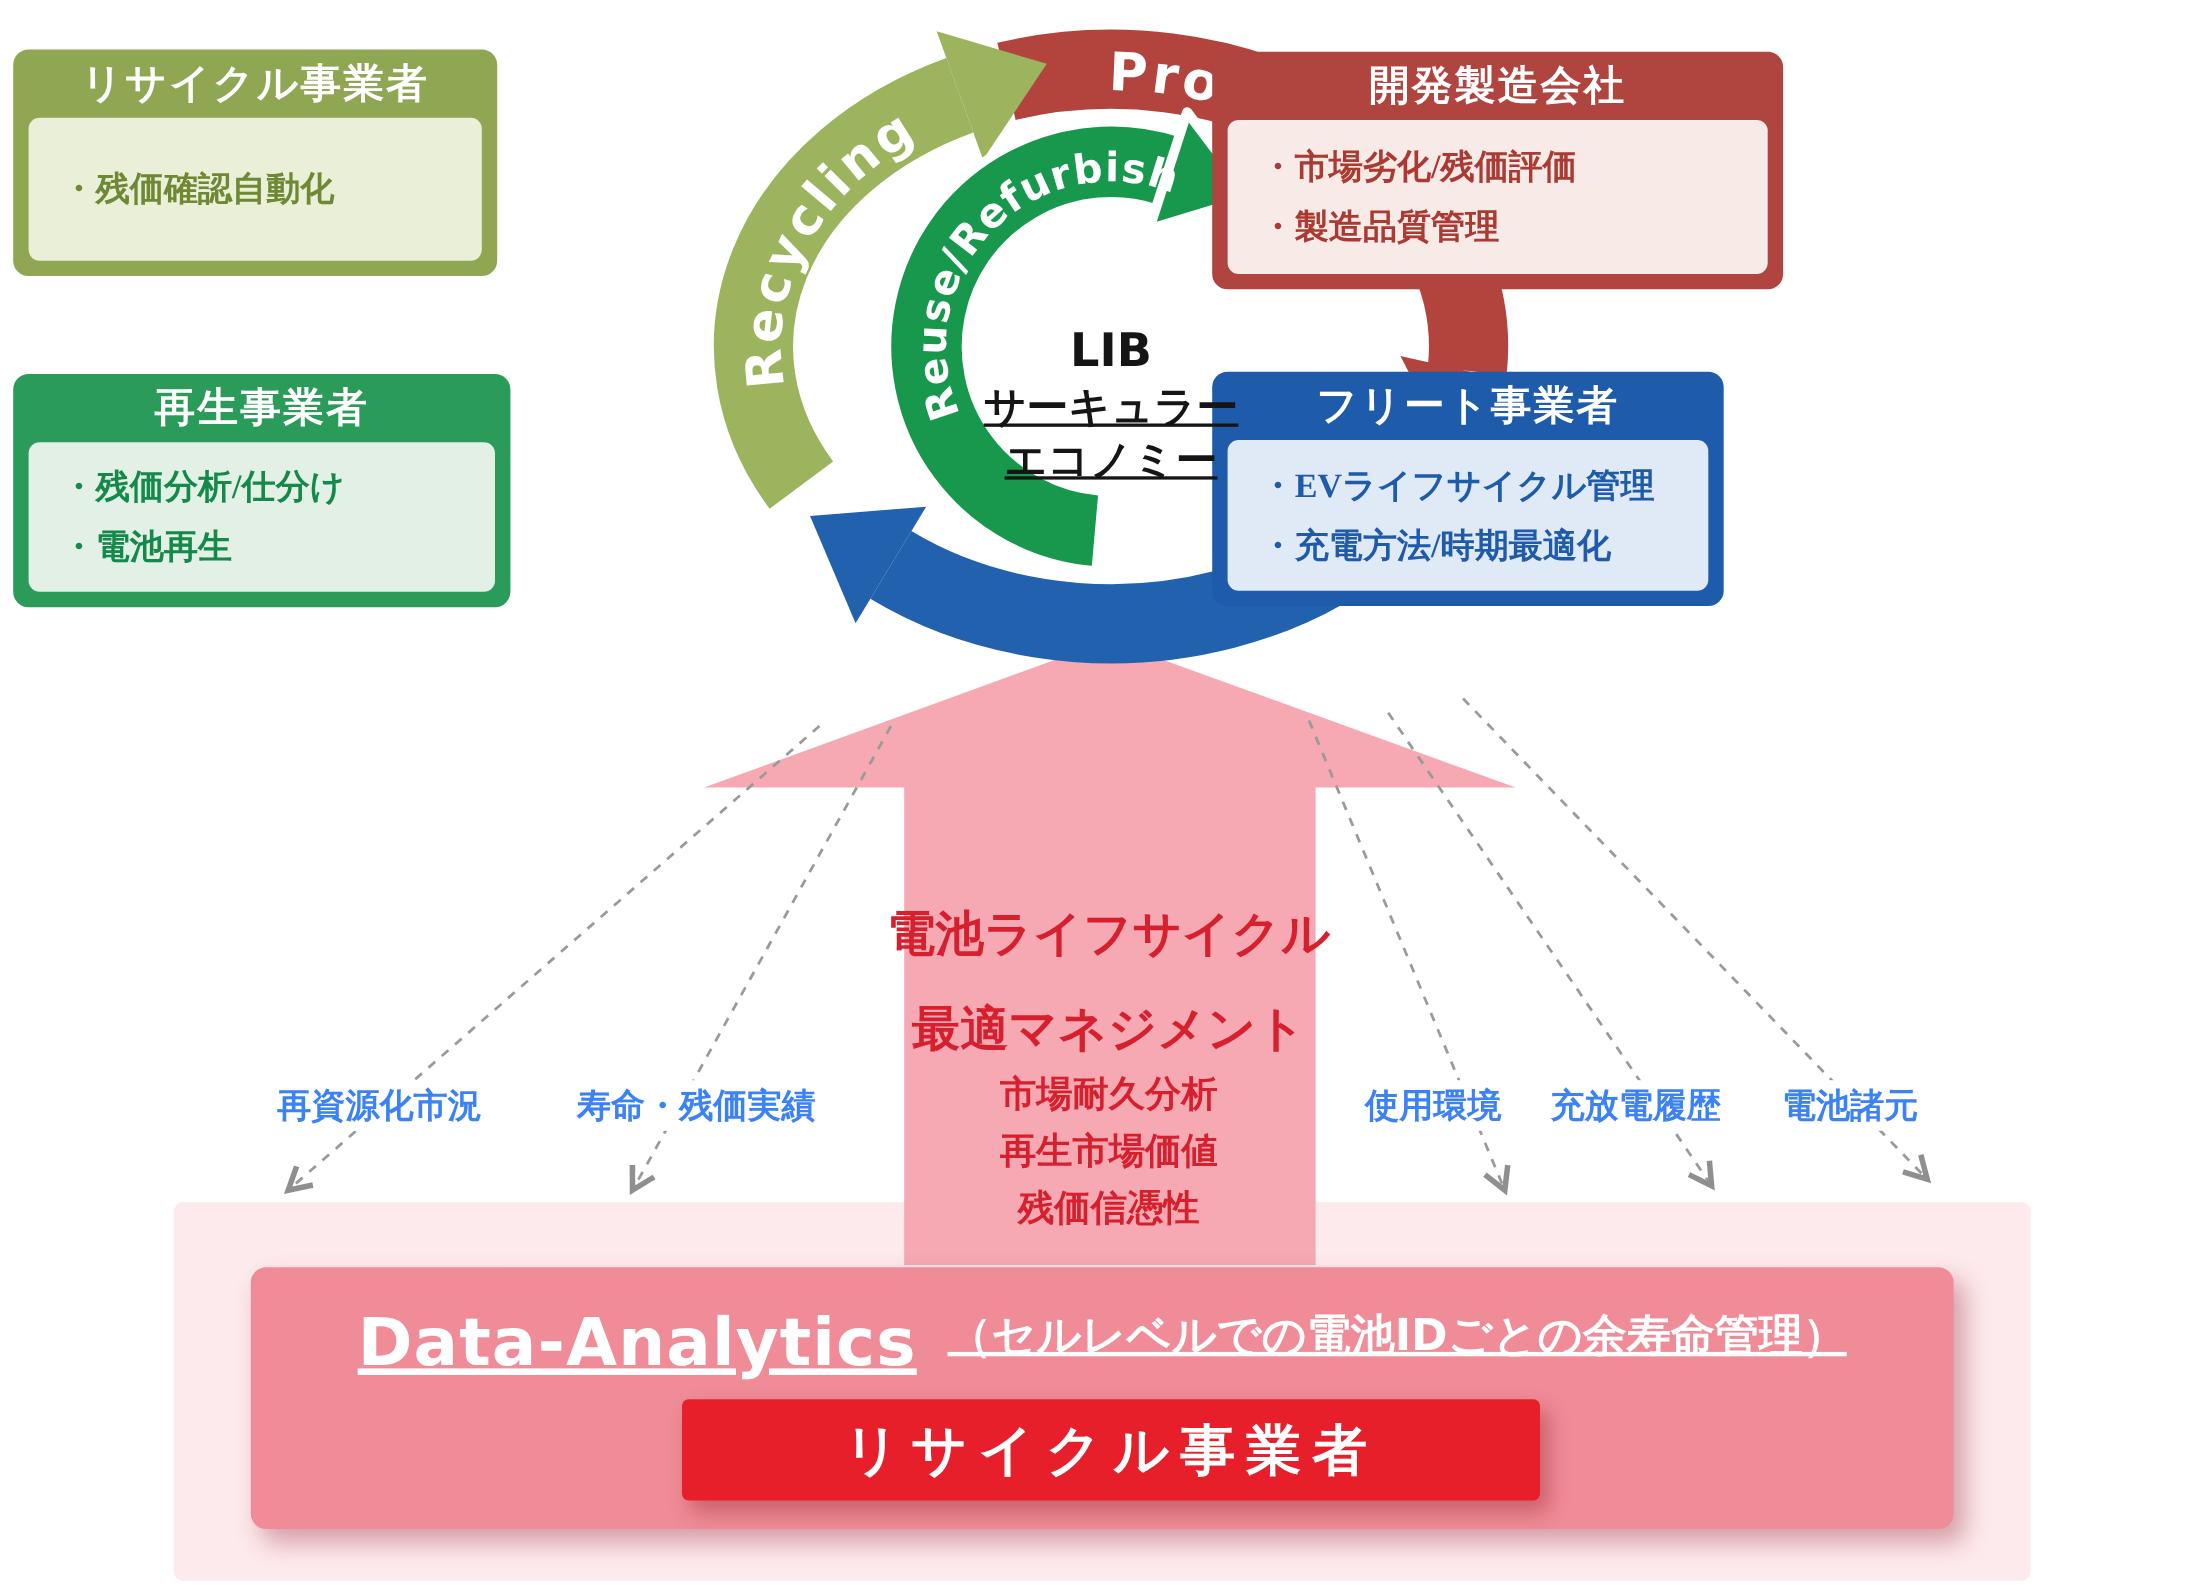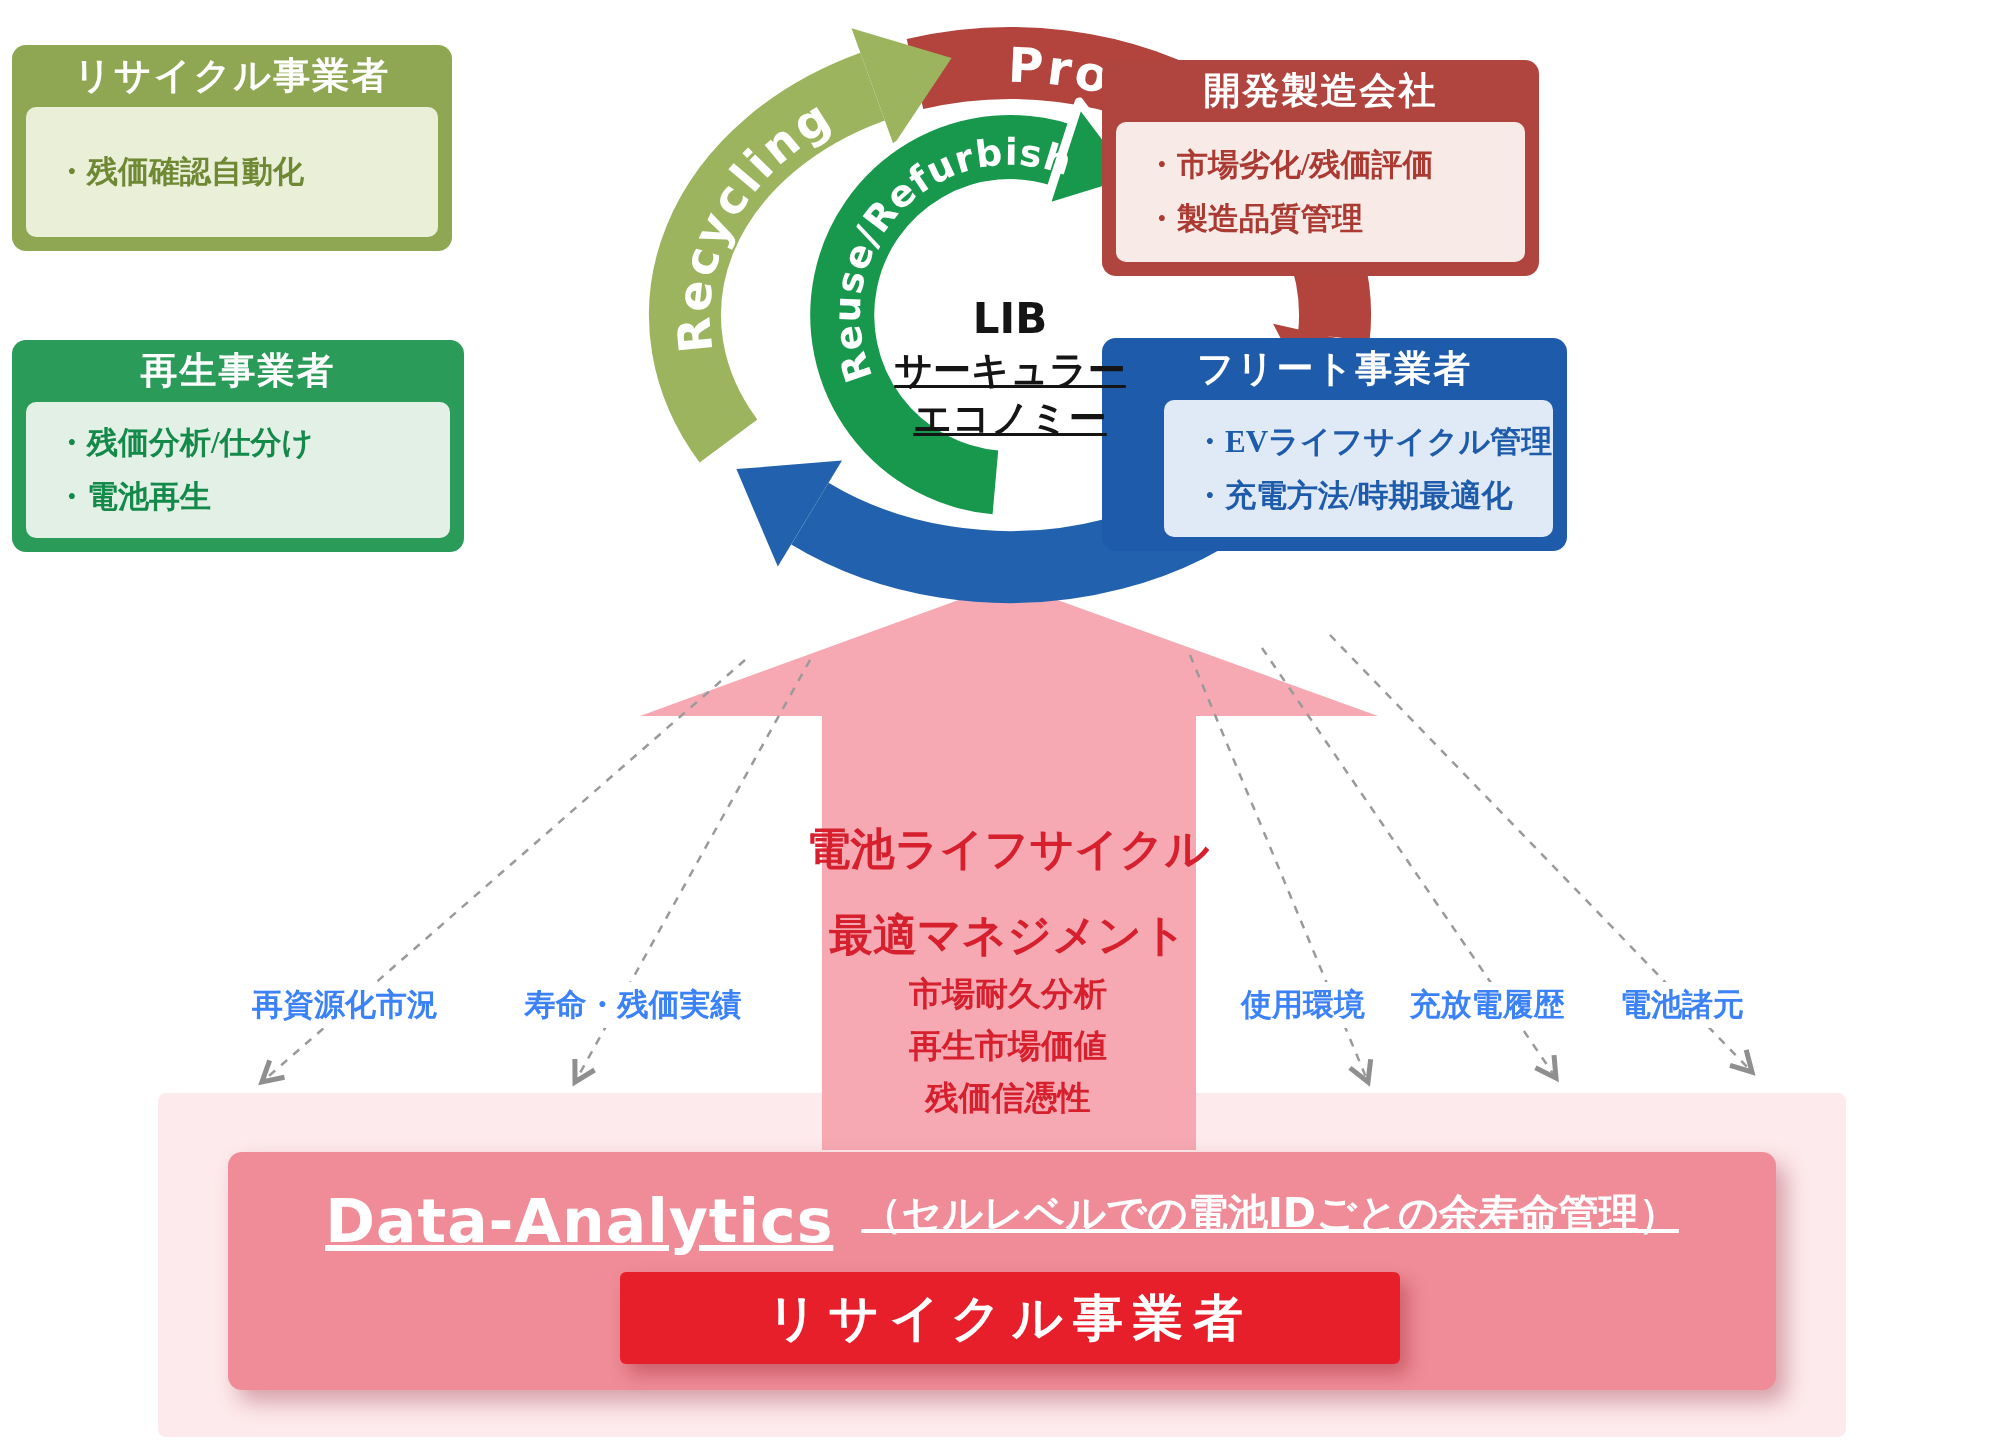--- a/index.html
+++ b/index.html
@@ -14,21 +14,21 @@
   .info-box{position:absolute;border-radius:14px;display:flex;flex-direction:column;
     padding:0 14px 14px;box-sizing:border-box;font-family:Liberation Serif, serif;}
   .info-title{height:62px;display:flex;align-items:center;justify-content:center;
     color:#fff;font-size:37px;font-weight:800;letter-spacing:2px;flex:0 0 auto;}
   .info-body{flex:1;border-radius:10px;display:flex;flex-direction:column;justify-content:center;
     gap:12px;padding-left:30px;}
   .info-item{font-size:31px;font-weight:700;white-space:nowrap;}
   .box-olive{background:#8fa653;}  .box-olive .info-body{background:#eaefd8;}  .box-olive .info-item{color:#6e8834;}
   .box-green{background:#2a9b58;}  .box-green .info-body{background:#e2f0e6;}  .box-green .info-item{color:#13894a;}
   .box-red{background:#b0443e;}    .box-red .info-body{background:#f7eae7;}    .box-red .info-item{color:#ab3a33;}
-  .box-blue{background:#1e5cab;}   .box-blue .info-body{background:#e0e9f6;margin-left:48px;}   .box-blue .info-item{color:#1e5cab;}
+  .box-blue{background:#1e5cab;}   .box-blue .info-body{background:#e0e9f6;}   .box-blue .info-item{color:#1e5cab;}
 
   
   .center-label{position:absolute;left:880px;top:292px;width:260px;text-align:center;
     color:#151515;font-weight:800;line-height:1.28;}
   .center-label .l1{font-size:42px;}
   .center-label .l2,.center-label .l3{font-size:38px;text-decoration:underline;}
 
   
   .mgmt-line{position:absolute;left:708px;width:600px;text-align:center;color:#d6202d;font-weight:800;white-space:nowrap;}
   .mgmt-t{font-size:44px;}
@@ -118,21 +118,21 @@
   </div>
 
   <div class="info-box box-green" style="left:12px;top:340px;width:452px;height:212px;">
     <div class="info-title">再生事業者</div>
     <div class="info-body">
       <div class="info-item">・残価分析/仕分け</div>
       <div class="info-item">・電池再生</div>
     </div>
   </div>
 
-  <div class="info-box box-red" style="left:1102px;top:60px;width:437px;height:216px;">
+  <div class="info-box box-red" style="left:1102px;top:47px;width:519px;height:216px;">
     <div class="info-title">開発製造会社</div>
     <div class="info-body">
       <div class="info-item">・市場劣化/残価評価</div>
       <div class="info-item">・製造品質管理</div>
     </div>
   </div>
 
   <div class="info-box box-blue" style="left:1102px;top:338px;width:465px;height:213px;">
     <div class="info-title">フリート事業者</div>
     <div class="info-body">

